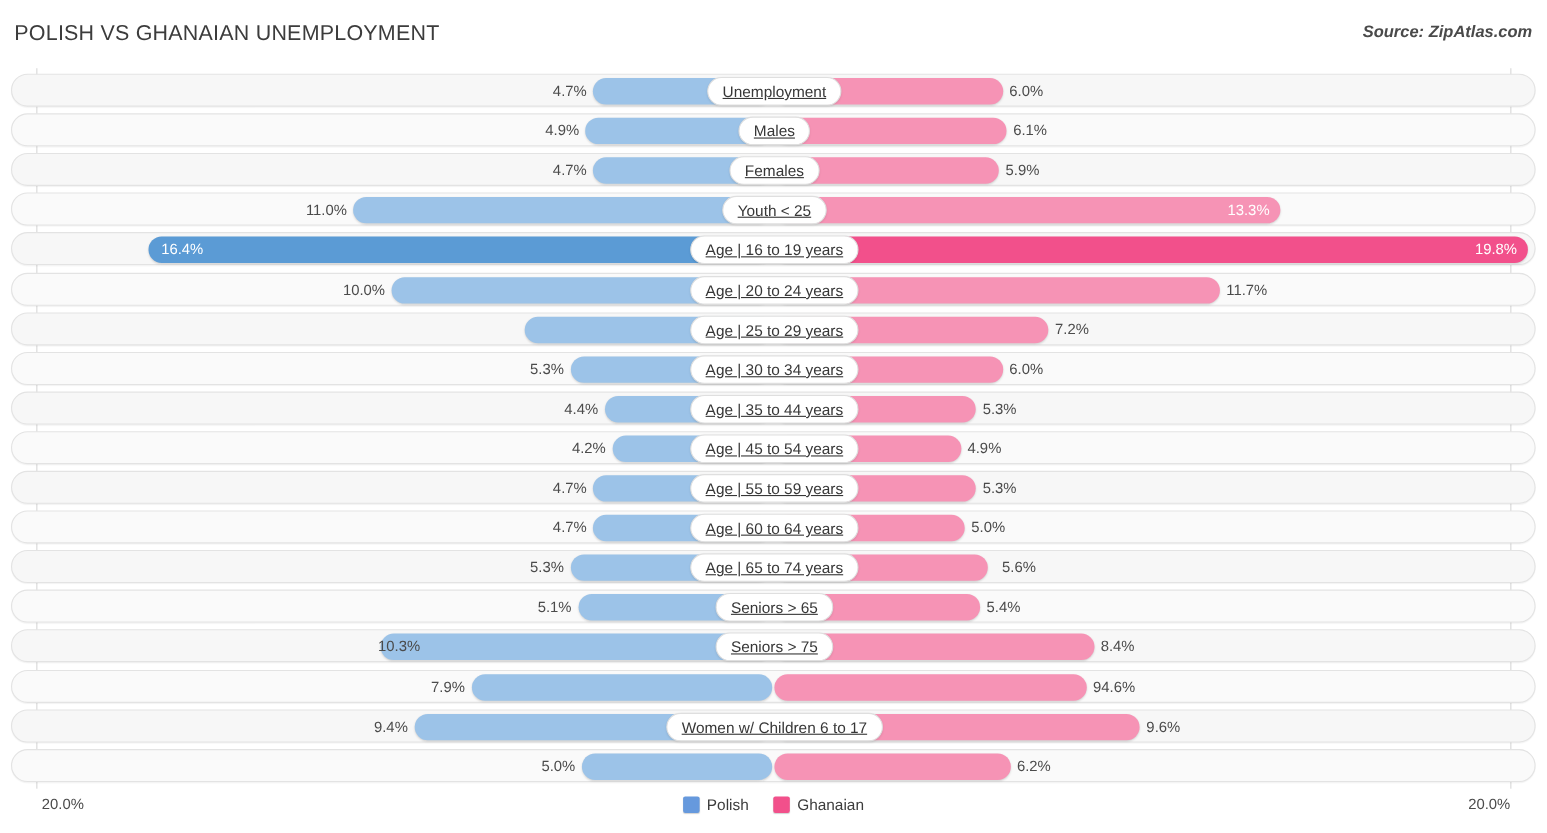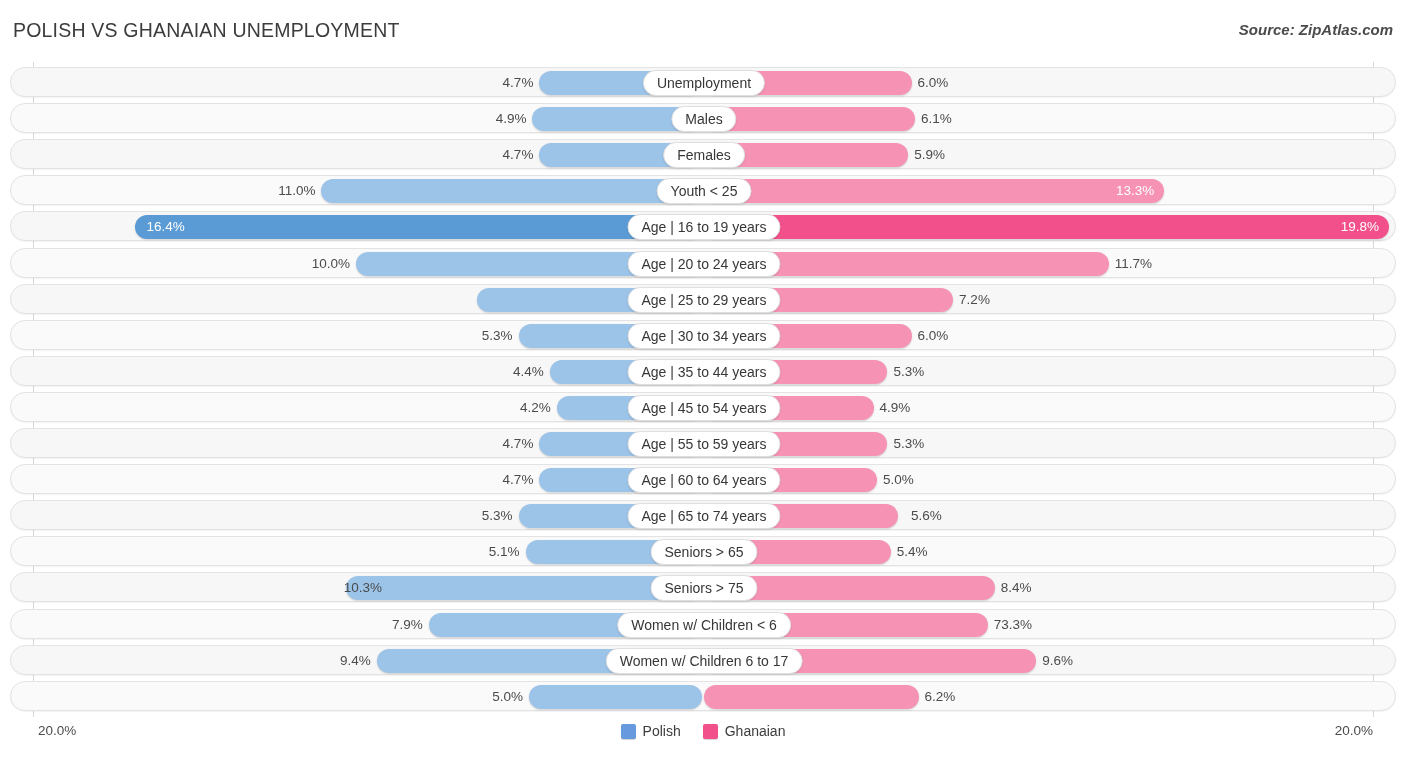--- a/index.html
+++ b/index.html
@@ -118,20 +118,21 @@
     border: 1px solid #dfdfdf;
     border-radius: 13px;
     font-size: 14px;
     color: #373737;
     text-align: center;
     white-space: nowrap;
     padding: 0 13px;
     box-sizing: border-box;
     transform: translateX(-50%);
     box-shadow: 0 1px 2px rgba(0,0,0,0.10);
+    text-decoration: underline;
   }
 
   
   #footer {
     position: absolute;
     left: 0;
     top: 717px;
     width: 1406px;
     height: 40px;
   }
@@ -289,22 +290,21 @@
       <div class="bar bar-left" style="right: 693px; width: 356.38px;"></div>
       <div class="bar bar-right" style="left: 693px; width: 290.64px;"></div>
       <div class="val val-left" style="right: 1013px;">10.3%</div>
       <div class="val val-right" style="left: 989.64px;">8.4%</div>
       <div class="cat-pill" style="left: 693px;">Seniors &gt; 75</div>
     </div>
     <div class="row alt" style="top: 546.5px;">
       <div class="bar bar-left" style="right: 693px; width: 273.34px;"></div>
       <div class="bar bar-right" style="left: 693px; width: 283.72px;"></div>
       <div class="val val-left" style="right: 972.34px;">7.9%</div>
-      <div class="val val-right" style="left: 982.72px;">73.3%</div>
-      <div class="cat-pill" style="left: 693px;">Women w/ Children &lt; 6</div>
+      <div class="val val-right" style="left: 982.72px;">94.6%</div>
     </div>
     <div class="row" style="top: 582.6px;">
       <div class="bar bar-left" style="right: 693px; width: 325.24px;"></div>
       <div class="bar bar-right" style="left: 693px; width: 332.16px;"></div>
       <div class="val val-left" style="right: 1024.24px;">9.4%</div>
       <div class="val val-right" style="left: 1031.16px;">9.6%</div>
       <div class="cat-pill" style="left: 693px;">Women w/ Children 6 to 17</div>
     </div>
     <div class="row alt" style="top: 618.7px;">
       <div class="bar bar-left" style="right: 693px; width: 173px;"></div>

